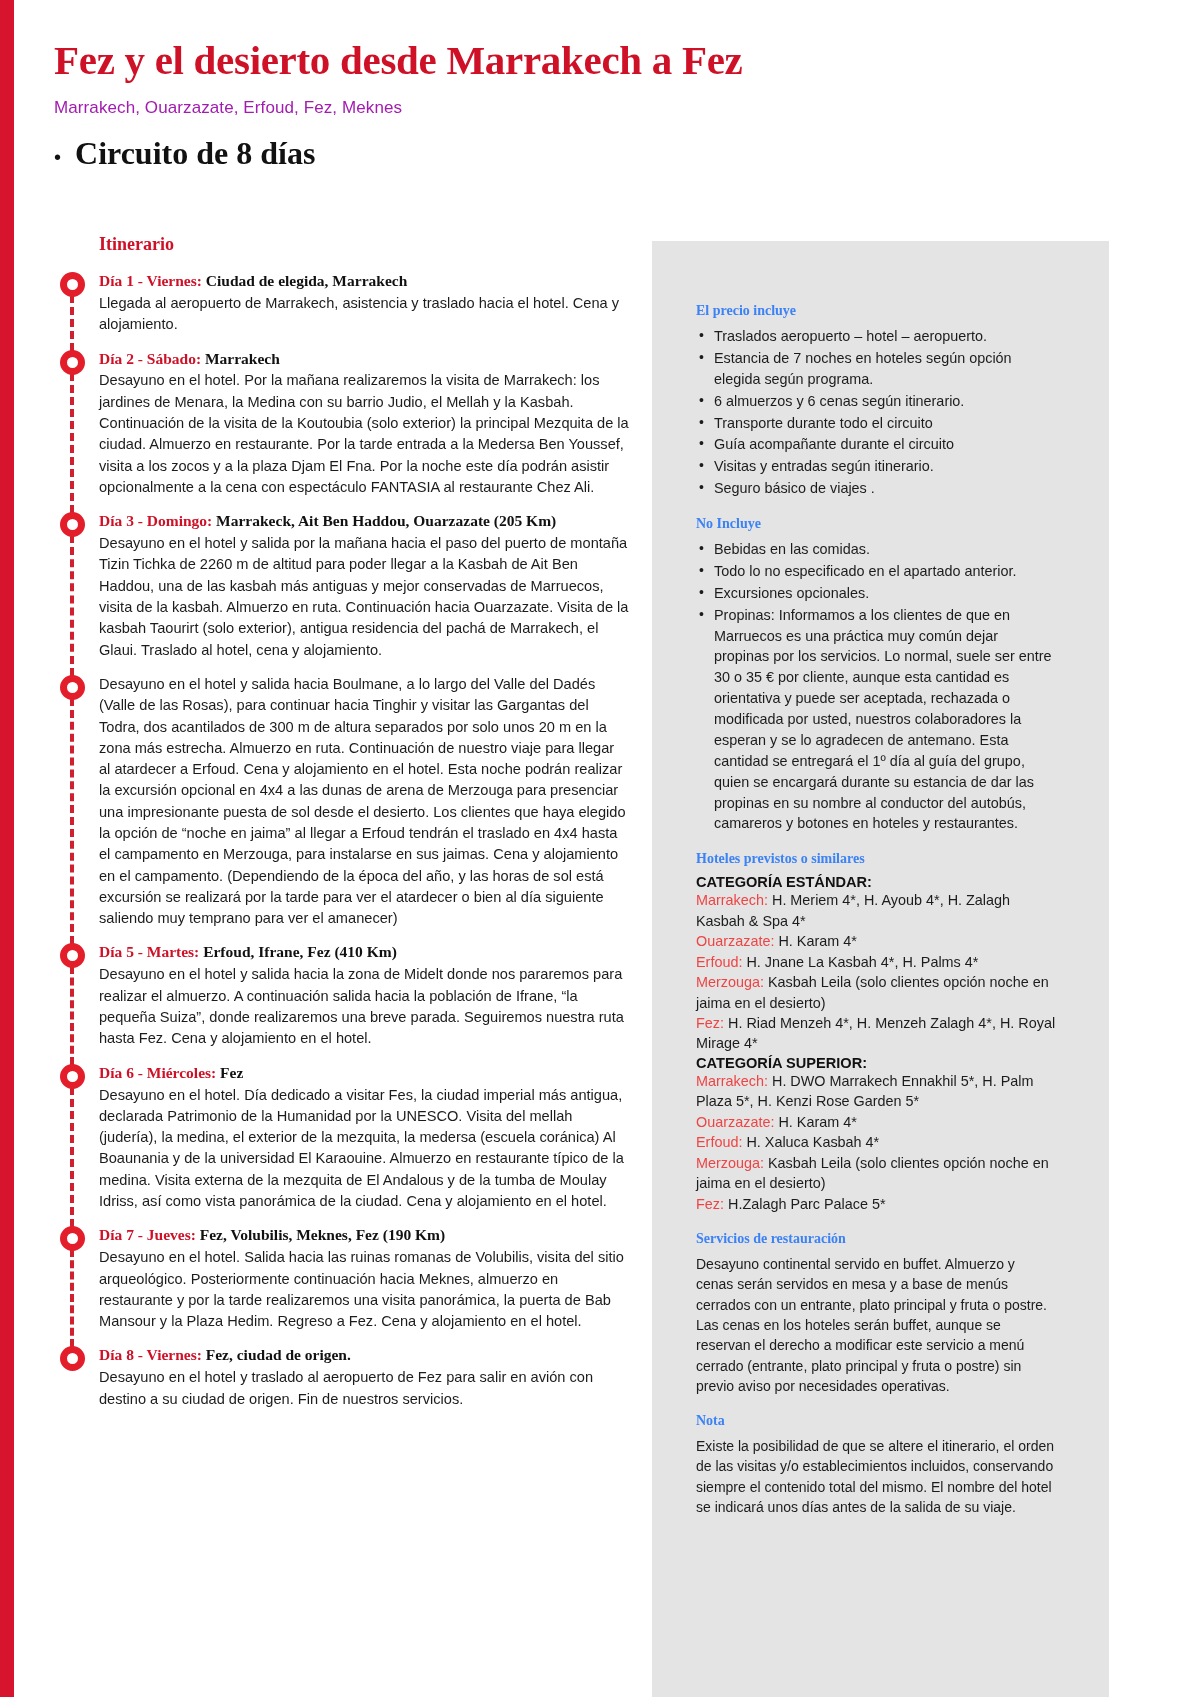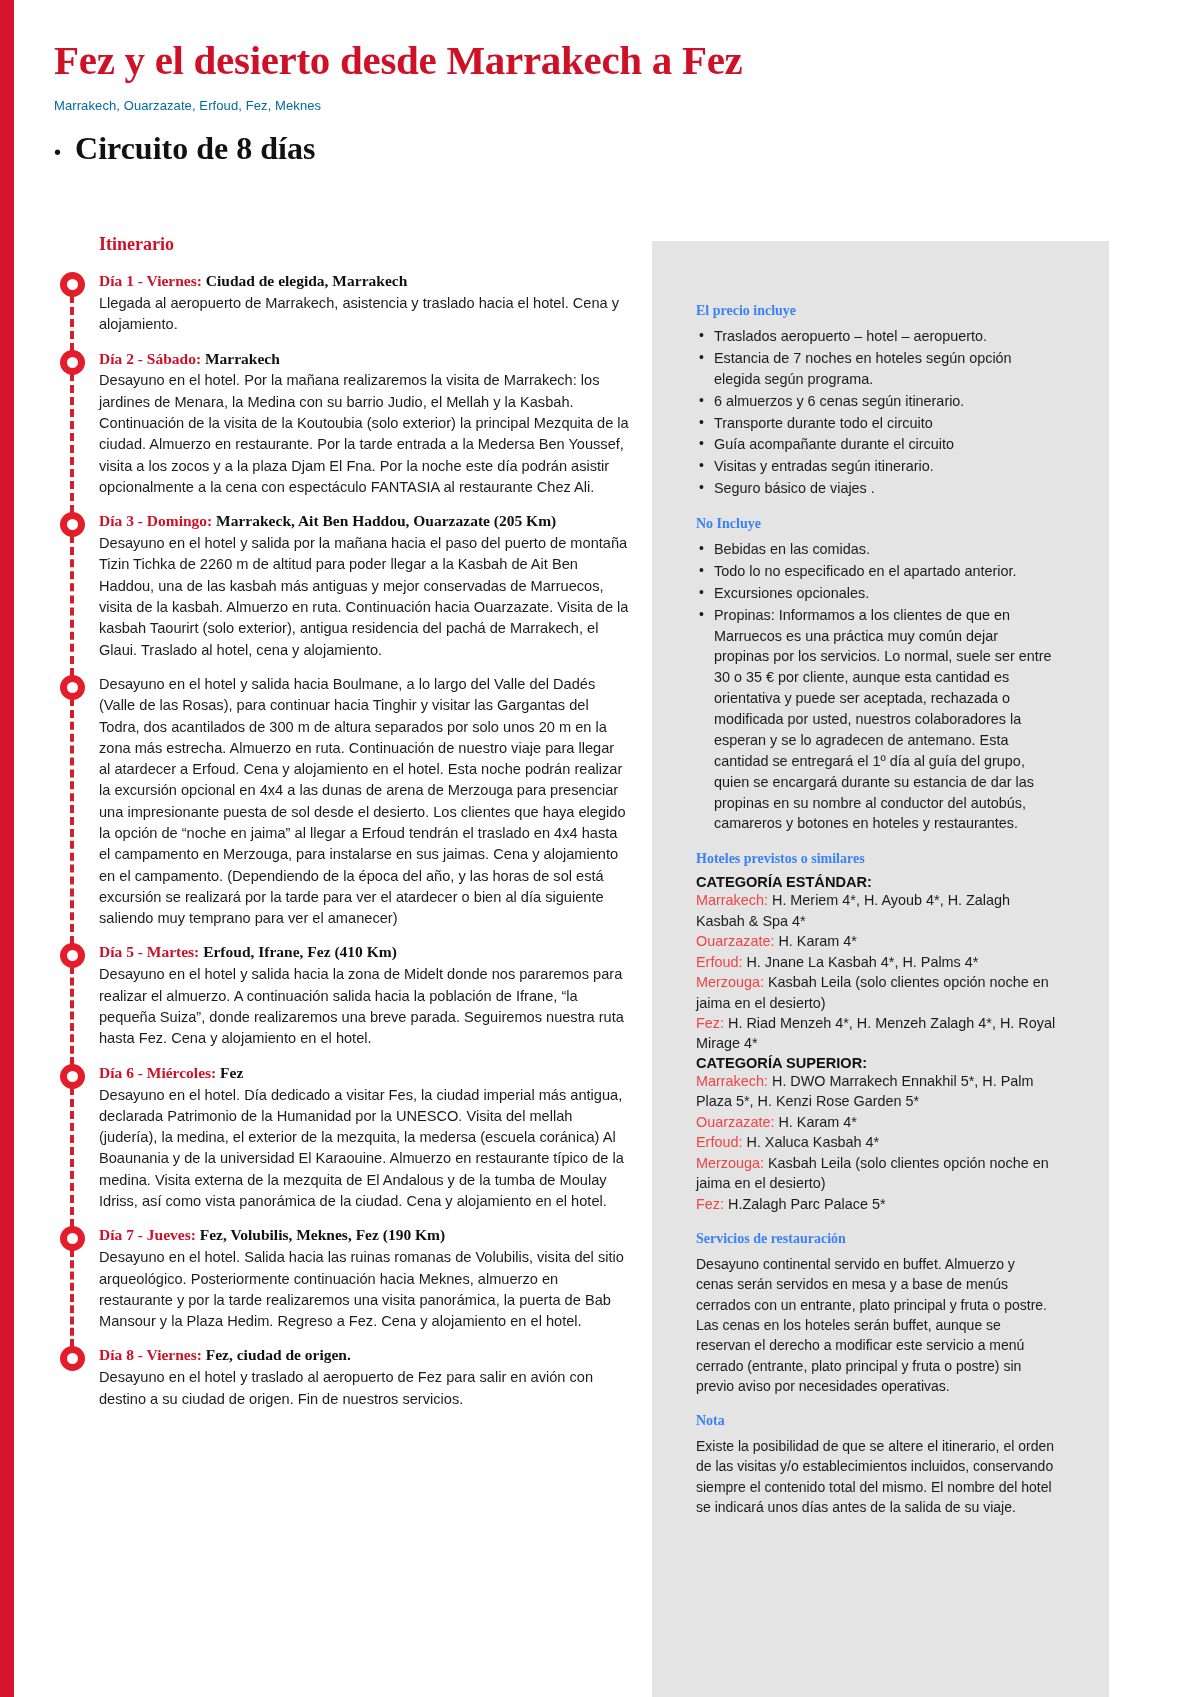--- a/index.html
+++ b/index.html
@@ -45,22 +45,22 @@
     font-family: "Liberation Serif", serif;
     font-weight: bold;
     font-size: 41px;
     line-height: 1.12;
     color: #cf1127;
     letter-spacing: -0.3px;
     margin: 0;
   }
   .doc-subtitle {
     font-family: "Liberation Sans", sans-serif;
-    font-size: 13px;
-    color: #0369a1;
+    font-size: 17px;
+    color: #a21caf;
     margin: 14px 0 0 0;
     letter-spacing: 0.1px;
   }
   .bullet-line {
     margin: 17px 0 0 0;
     display: flex;
     align-items: baseline;
     gap: 14px;
   }
   .bullet-dot {

